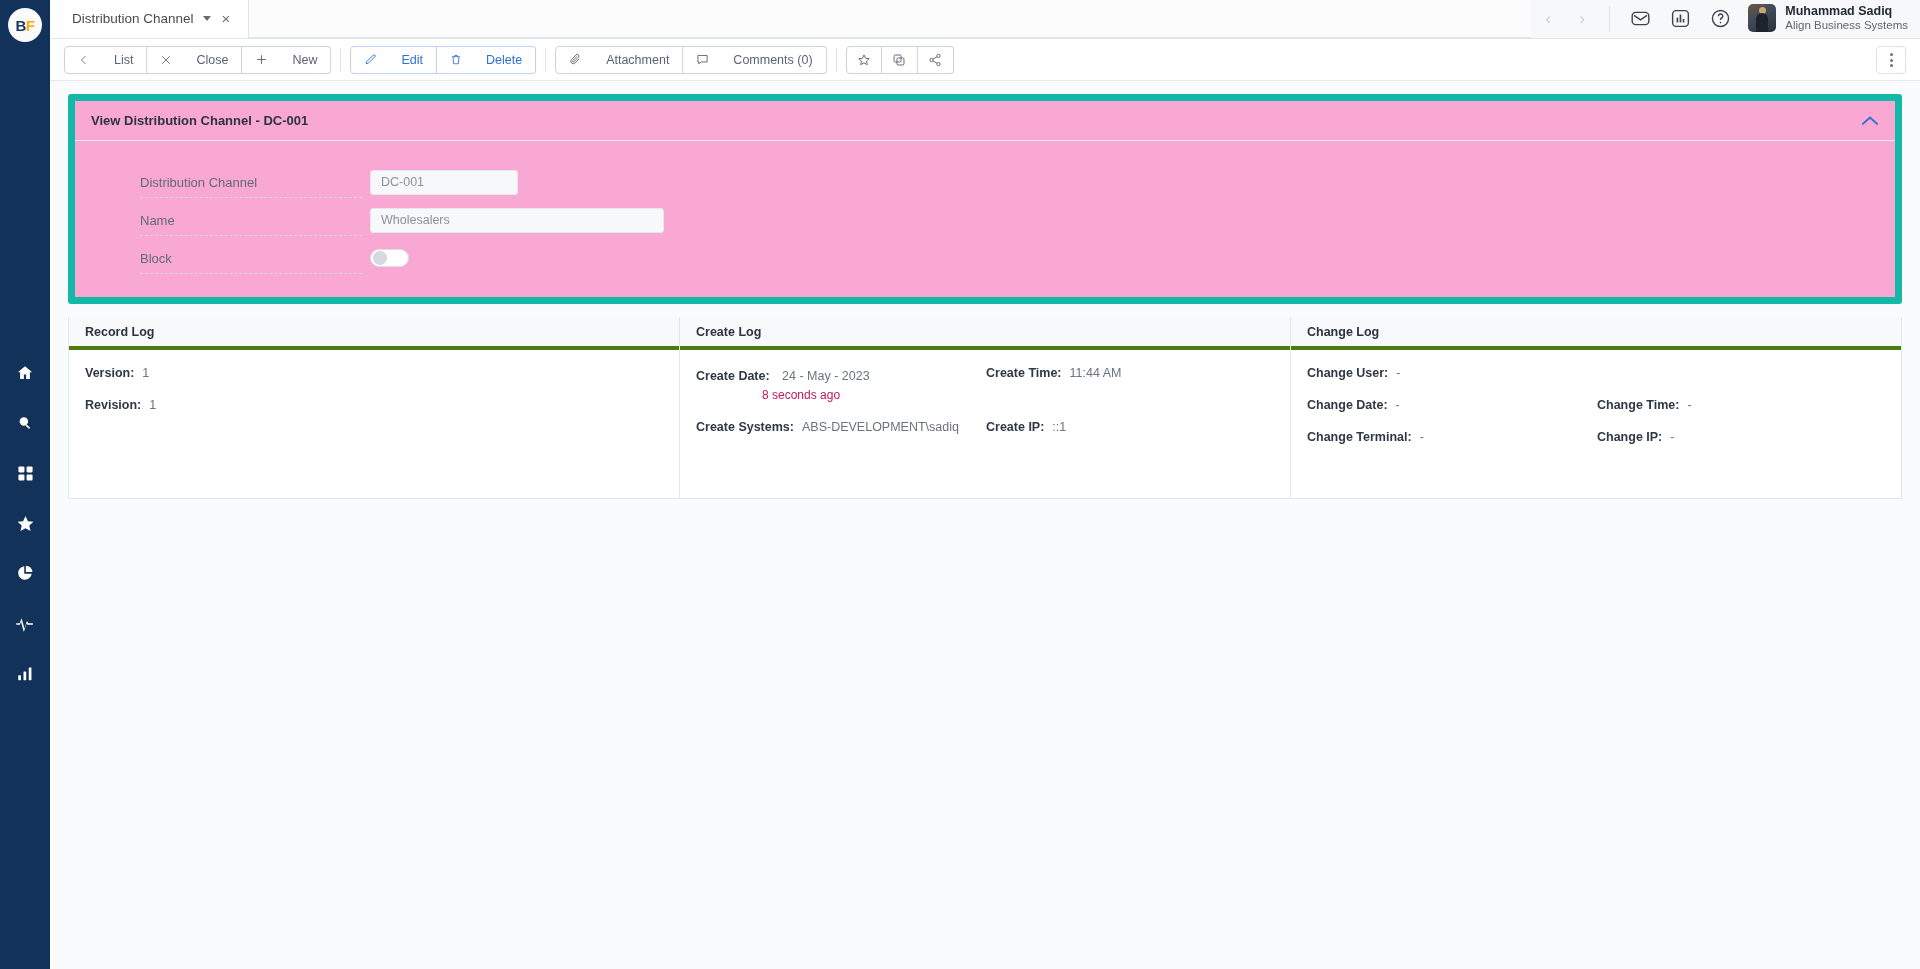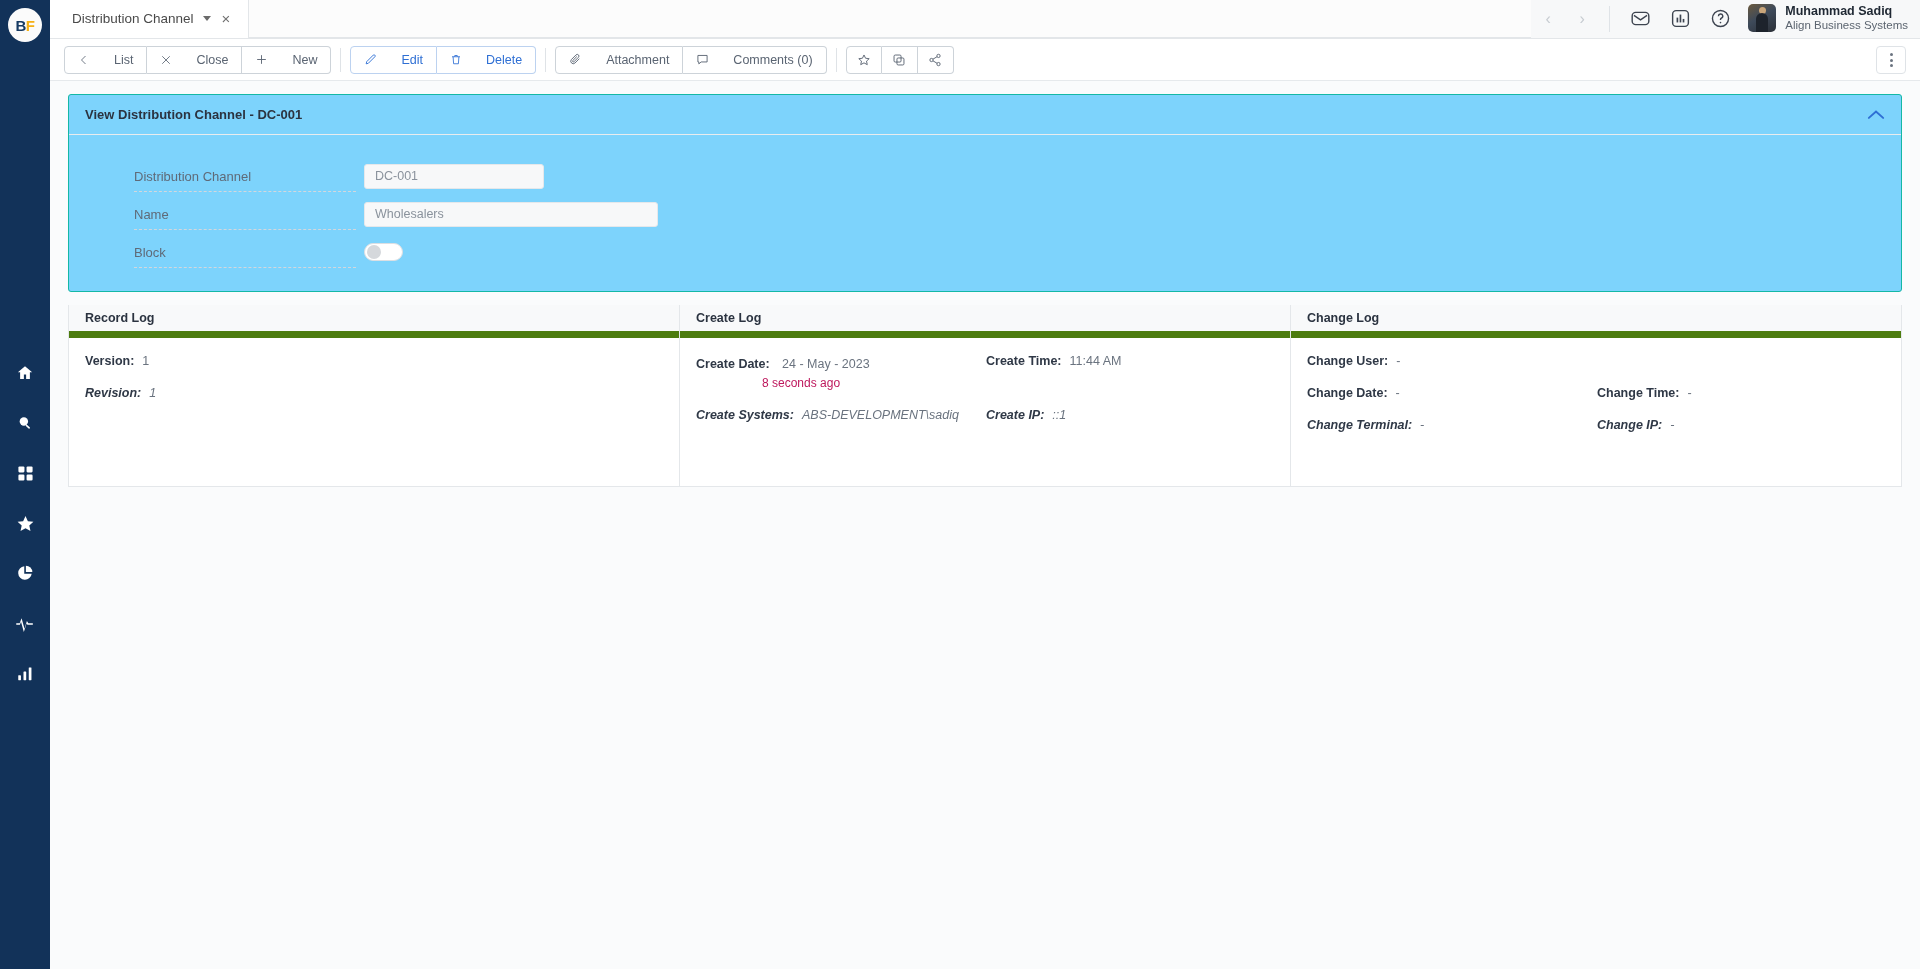--- a/index.html
+++ b/index.html
@@ -125,21 +125,21 @@
     width: 30px; height: 28px; border: 1px solid #dfe3e7; border-radius: 4px;
     background: #fff; display: flex; flex-direction: column; align-items: center;
     justify-content: center; gap: 2.5px; cursor: pointer;
   }
   .kebab i { width: 3px; height: 3px; background: #6b7480; border-radius: 50%; display: block; }
 
   
   .content { flex: 1; background: #fafbfc; padding: 13px 18px 0 18px; overflow: hidden; }
 
   .card {
-    background: #7dd3fc; border: 1px solid #14b8a6; border-radius: 3px;
+    background: #f9a8d4; border: 7px solid #14b8a6; border-radius: 3px;
     margin-bottom: 13px;
   }
   .card-head {
     height: 40px; display: flex; align-items: center; justify-content: space-between;
     padding: 0 16px; border-bottom: 1px solid #e9ecee;
   }
   .card-title { font-size: 13px; font-weight: bold; color: #2b3340; }
   .chev-up { cursor: pointer; display: flex; align-items: center; }
 
   .form-body { padding: 22px 0 20px 0; }
@@ -147,21 +147,21 @@
   .field-label {
     width: 222px; font-size: 13px; color: #5f6a78;
     border-bottom: 1px dashed #d2d7dd; padding-bottom: 7px; margin-right: 8px;
     align-self: flex-end; margin-bottom: 3px;
   }
   .ro-input {
     height: 25px; background: #f7f8f9; border: 1px solid #e5e8eb; border-radius: 3px;
     font-size: 12.5px; color: #8a929c; display: flex; align-items: center;
     padding: 0 10px;
   }
-  .w-code { width: 180px; }
+  .w-code { width: 148px; }
   .w-name { width: 294px; }
   .toggle {
     width: 39px; height: 18px; border-radius: 10px; background: #ffffff;
     border: 1px solid #dcdfe3; display: flex; align-items: center; padding: 0 2px;
     cursor: pointer;
   }
   .toggle .knob { width: 14px; height: 14px; border-radius: 50%; background: #d5d8dc; }
 
   
   .tabs-row {
@@ -172,26 +172,26 @@
     padding: 13px 24px 11px 24px; font-size: 13px; color: #46505e;
     border-bottom: 3px solid transparent; cursor: pointer;
   }
   .ui-tab.active { border-bottom-color: #16335c; color: #232c38; }
 
   .panels { display: flex; border: 1px solid #e4e7ea; border-top: none; background: #fff; }
   .panel { flex: 1; border-right: 1px solid #e4e7ea; }
   .panel:last-child { border-right: none; }
   .panel-head {
     height: 33px; display: flex; align-items: center; padding: 0 16px;
-    background: #f8f9fa; border-bottom: 7px solid #4d7c0f;
+    background: #f8f9fa; border-bottom: 4px solid #4d7c0f;
     font-size: 12.5px; font-weight: bold; color: #2b3340;
   }
   .panel-body { padding: 16px 16px 22px 16px; min-height: 148px; }
   .log-row { display: flex; margin-bottom: 18px; text-align: center; }
-  .log-row:last-child { margin-bottom: 0; font-style: italic; }
+  .log-row:last-child { margin-bottom: 0; }
   .log-cell { display: flex; align-items: baseline; }
   .log-cell.c1 { width: 290px; flex: none; }
   .log-k { font-size: 12.5px; font-weight: bold; color: #2f3846; white-space: nowrap; }
   .log-v { font-size: 12.5px; color: #6a737f; margin-left: 8px; white-space: nowrap; }
   .log-sub { font-size: 12px; color: #be185d; margin-top: 4px; padding-left: 66px; }
   .log-stack { display: flex; flex-direction: column; }
 </style>
 </head>
 <body>
 

